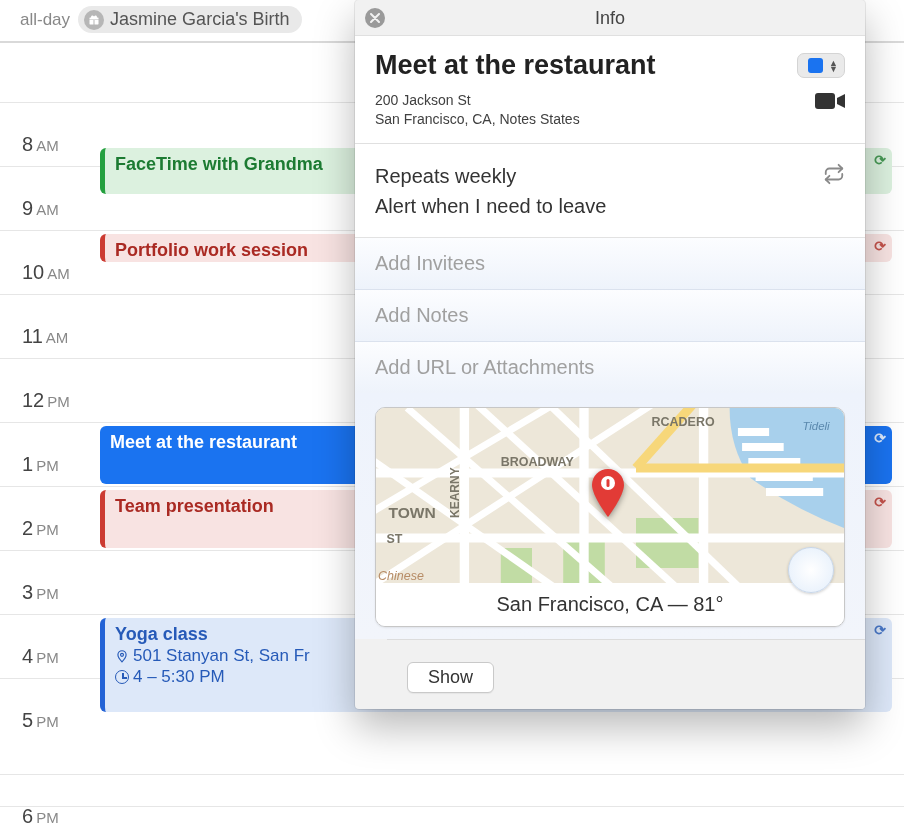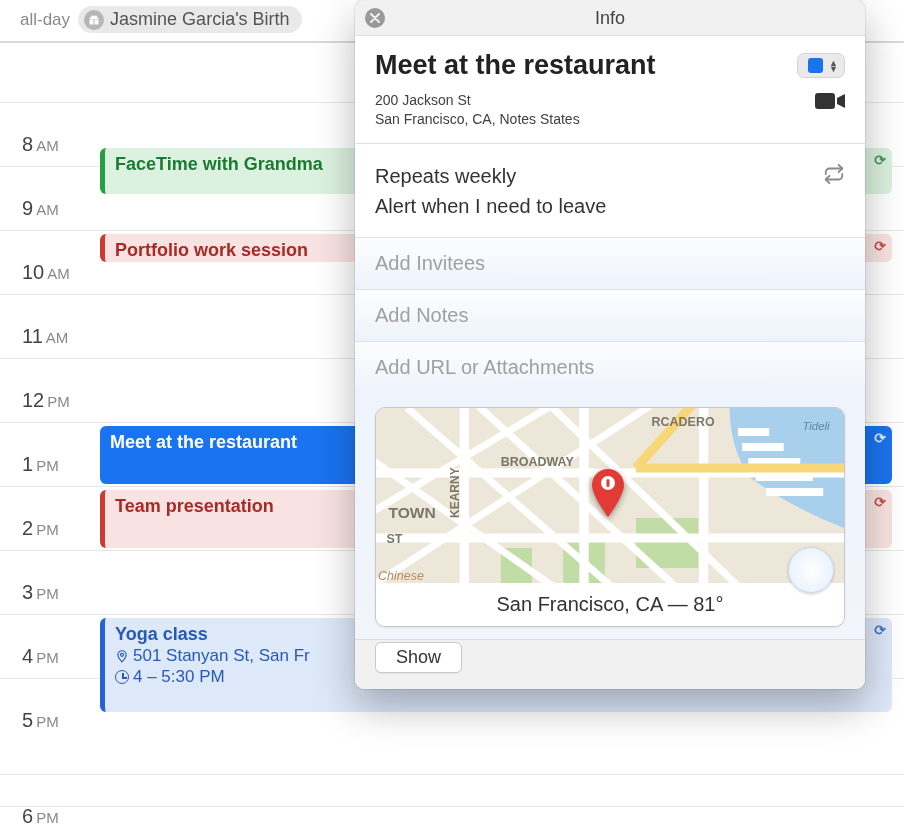--- a/index.html
+++ b/index.html
@@ -142,21 +142,21 @@
   .ev-blue-solid .repeat-small { color: #fff; }
   .ev-blue-light .repeat-small { color: #2f64c0; }
 
   
   .popover {
     position: absolute;
     top: 0;
     left: 355px;
     width: 510px;
     background: #f1f1f1;
-    border-radius: 9px;
+    border-radius: 4px;
     box-shadow: 0 18px 40px rgba(0,0,0,.28), 0 0 0 1px rgba(0,0,0,.08);
     overflow: hidden;
   }
   .popover-header {
     position: relative;
     text-align: center;
     padding: 8px 0 6px;
     font-size: 18px;
     color: #444;
   }
@@ -275,21 +275,22 @@
     background: #fff;
     text-align: center;
     padding: 10px 6px;
     font-size: 20px;
     color: #333;
   }
 
   .popover-footer {
     background: #f1f1f1;
     border-top: 1px solid #dcdcdc;
-    padding: 2px 20px 16px;
+    padding: 22px 20px 16px;
+    margin-left: 32px;
   }
   .show-btn {
     background: #fff;
     border: 1px solid #c9c9c9;
     border-radius: 6px;
     padding: 4px 20px;
     font-size: 18px;
     color: #333;
     box-shadow: 0 1px 1px rgba(0,0,0,.05);
     cursor: pointer;

